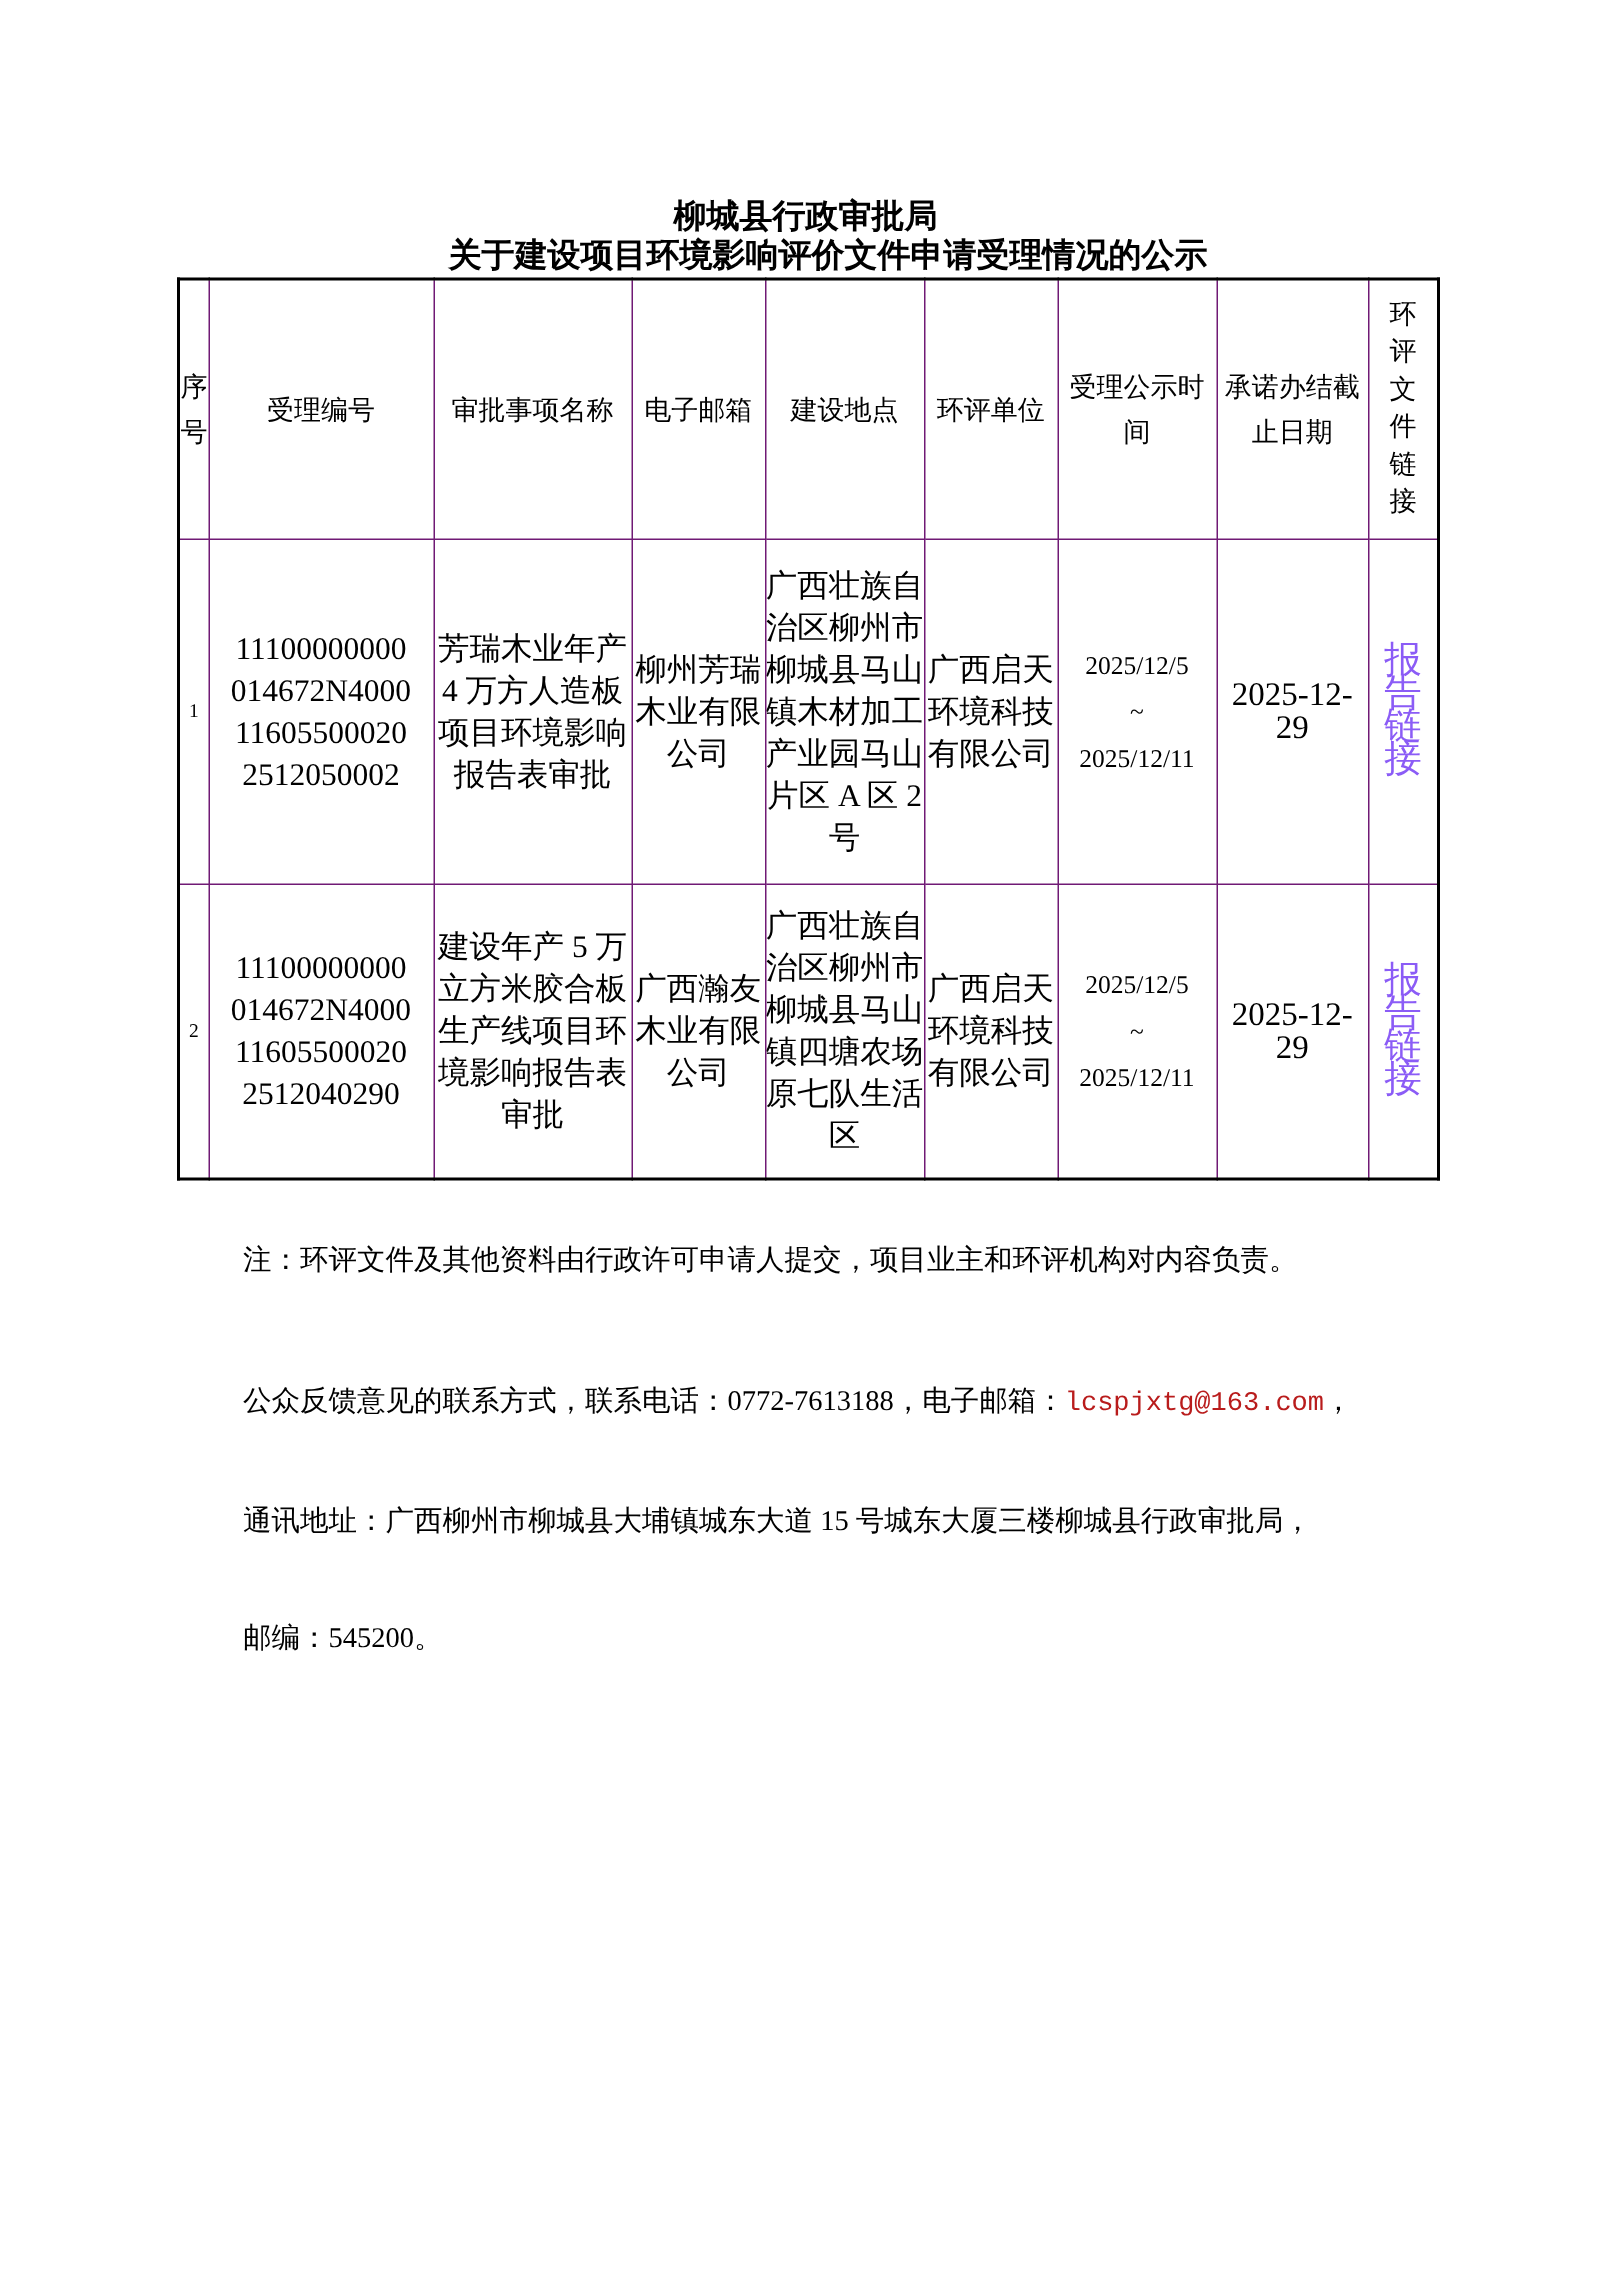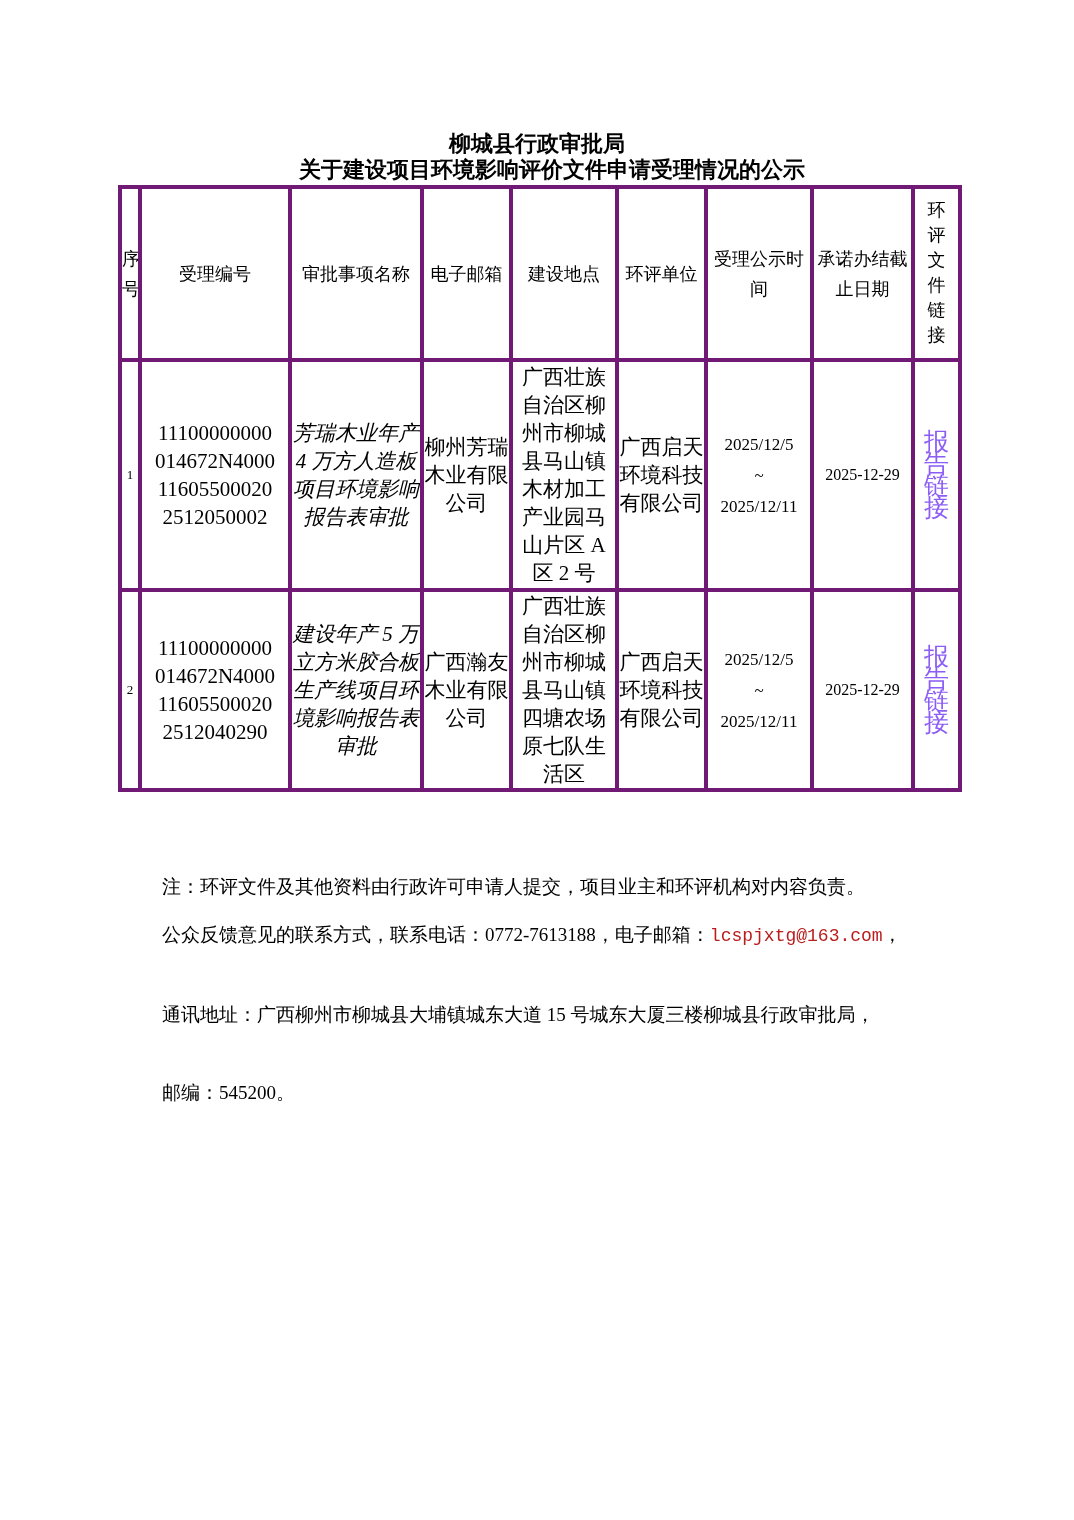--- a/index.html
+++ b/index.html
@@ -20,44 +20,44 @@
     position:absolute;top:157px;left:15px;width:1074px;
     text-align:center;font-family:"Liberation Sans","DejaVu Sans",sans-serif;
     font-weight:bold;font-size:22px;line-height:26px;
   }
   table.approval{
     position:absolute;top:185px;left:118px;
     width:840px;border-collapse:collapse;table-layout:fixed;
     border:2px solid #000;
   }
   table.approval th, table.approval td{
-    border:4px solid #701a75;
+    border:1px solid #701a75;
     text-align:center;vertical-align:middle;
     padding:0;font-weight:normal;
     overflow:hidden;
   }
   tr.header-row{height:173px;}
   tr.data-row-1{height:230px;}
   tr.data-row-2{height:197px;}
   th.hdr{font-size:18px;line-height:30px;padding:2px;}
   td.seq-cell{font-size:13px;line-height:16px;}
   td.no-cell{font-size:21px;line-height:28px;}
-  td.name-cell{font-size:21px;line-height:28px;padding:0 10px;font-style:italic;}
+  td.name-cell{font-size:21px;line-height:28px;padding:0 10px;}
   td.unit-cell{font-size:21px;line-height:28px;padding:0 13px;}
   td.loc-cell{font-size:21px;line-height:28px;padding:0 10px;}
   td.date-cell{font-size:17px;line-height:31px;}
-  td.deadline-cell{font-size:16px;line-height:22px;}
+  td.deadline-cell{font-size:22px;line-height:22px;}
   .vtext{display:inline-block;width:1.15em;text-align:center;white-space:normal;word-break:break-all;}
   .vtext-hdr{font-size:18px;line-height:25px;}
   .vtext-link{font-size:25px;line-height:22px;color:#8b5cf6;text-decoration:none;cursor:pointer;}
   .note{
     position:absolute;left:162px;
     font-size:19px;line-height:24px;white-space:nowrap;
   }
-  .note-1{top:875px;}
+  .note-1{top:829px;}
   .note-2{top:923px;}
   .note-3{top:1003px;}
   .note-4{top:1081px;}
   .email{font-family:"Liberation Mono","DejaVu Sans Mono",monospace;color:#b91c1c;font-size:18px;}
 </style>
 </head>
 <body>
 
 <div class="doc-title">柳城县行政审批局</div>
 <div class="doc-subtitle">关于建设项目环境影响评价文件申请受理情况的公示</div>

